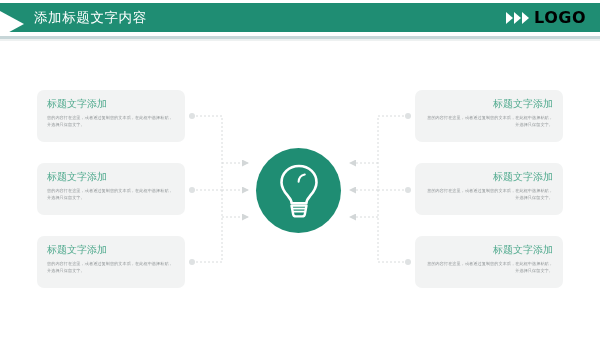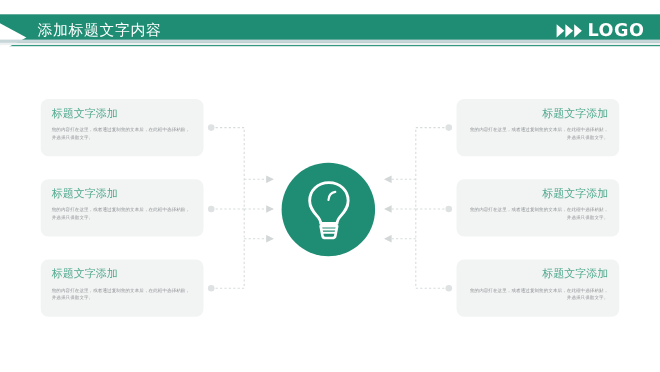--- a/index.html
+++ b/index.html
@@ -5,21 +5,21 @@
   html,body{margin:0;padding:0;}
   body{
     width:600px;height:338px;background:#ffffff;
     font-family:"Liberation Sans","DejaVu Sans",sans-serif;
     overflow:hidden;position:relative;
   }
   .slide{position:absolute;inset:0;background:#ffffff;}
 
   
   .header{
-    position:absolute;left:0;top:13px;width:600px;height:29px;
+    position:absolute;left:0;top:3px;width:600px;height:29px;
     background:#1f8d73;display:flex;align-items:center;
   }
   .header-underline{
     position:absolute;left:0;top:36px;width:600px;height:3px;
     background:#c7d6d8;
   }
   .header-underline2{
     position:absolute;left:0;top:39px;width:600px;height:2px;
     background:#eef1f1;
   }
@@ -41,21 +41,21 @@
     display:flex;align-items:center;gap:5px;
   }
   .chevs{display:flex;align-items:center;gap:1px;}
   .chev{
     width:0;height:0;
     border-top:6px solid transparent;
     border-bottom:6px solid transparent;
     border-left:7px solid #ffffff;
   }
   .logo-text{
-    color:#ffffff;font-size:16px;font-weight:bold;letter-spacing:.5px;
+    color:#000000;font-size:16px;font-weight:bold;letter-spacing:.5px;
     font-family:"DejaVu Sans",sans-serif;
   }
 
   
   .box{
     position:absolute;width:148px;height:52px;
     background:#f2f3f3;border-radius:7px;
     box-sizing:border-box;padding:8px 10px 6px 10px;
   }
   .box-title{

